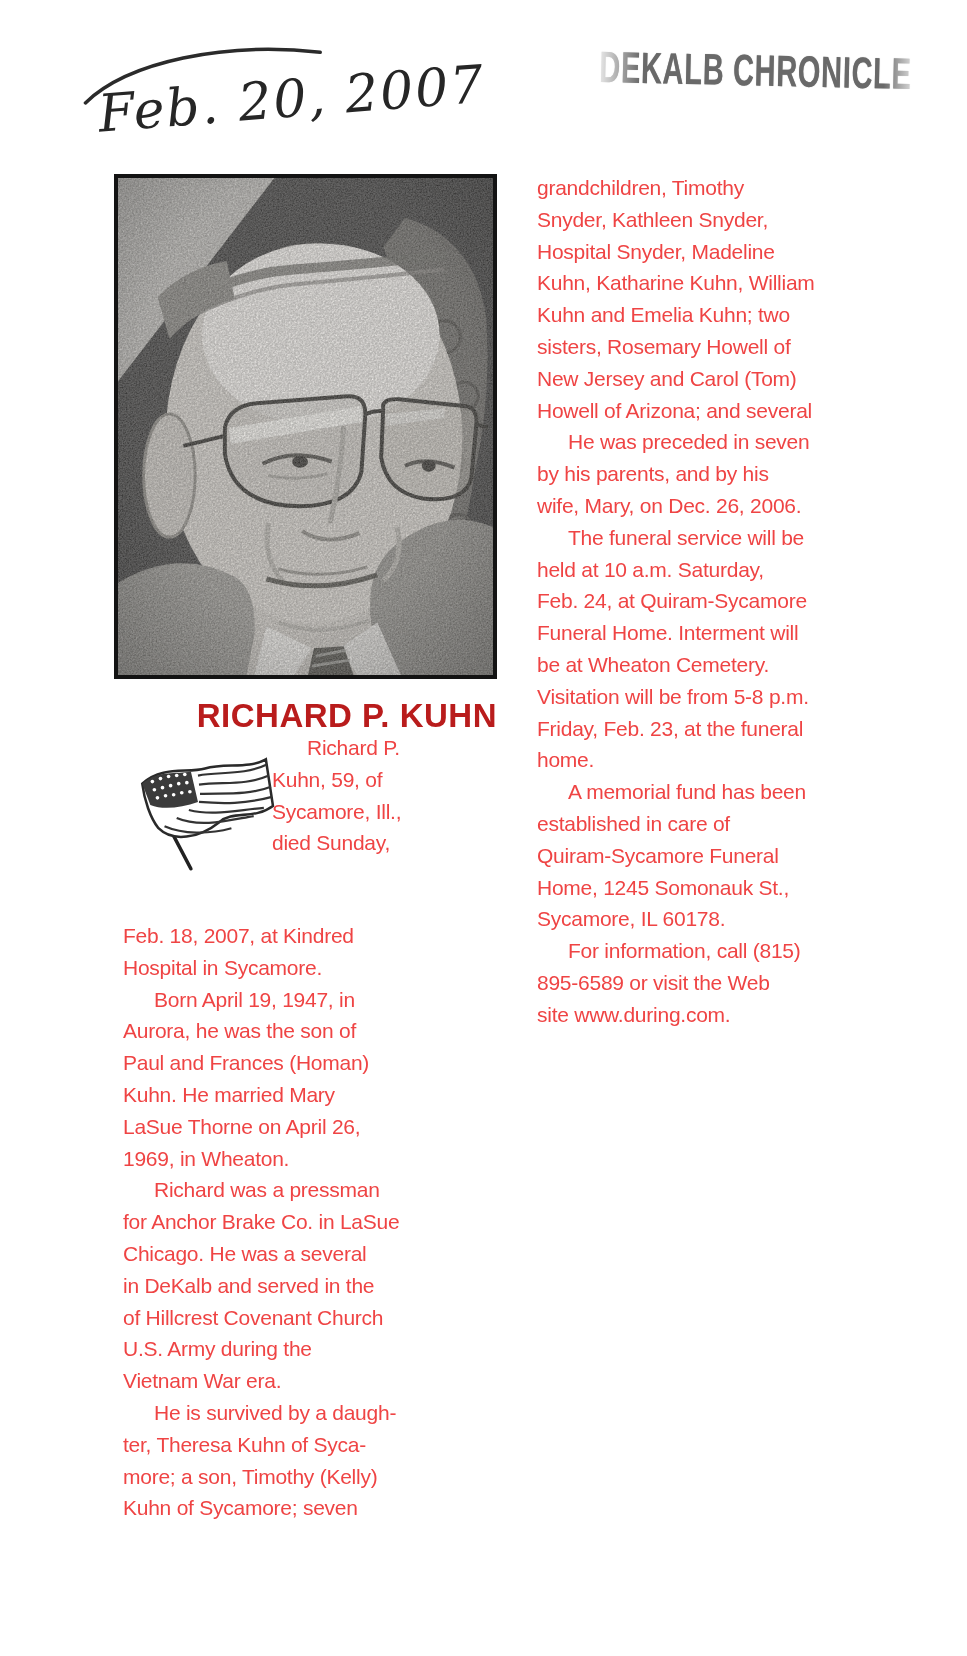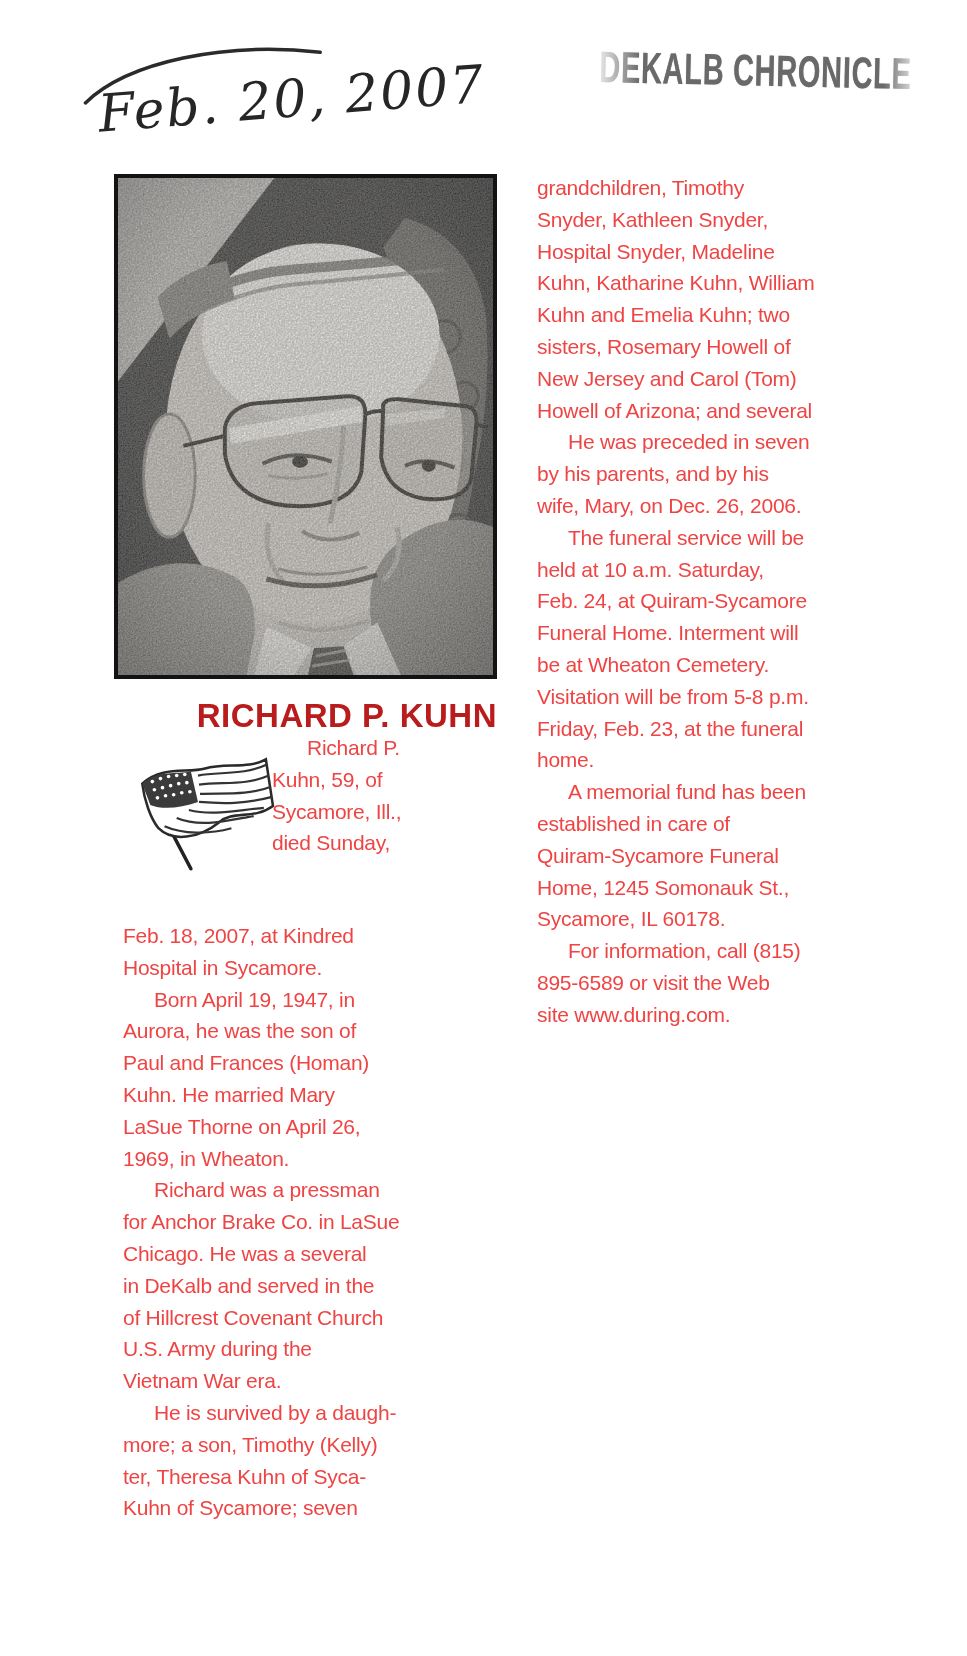--- a/index.html
+++ b/index.html
@@ -204,22 +204,22 @@
       <div class="tline">LaSue Thorne on April 26,</div>
       <div class="tline">1969, in Wheaton.</div>
       <div class="tline ind">Richard was a pressman</div>
       <div class="tline">for Anchor Brake Co. in LaSue</div>
       <div class="tline">Chicago. He was a several</div>
       <div class="tline">in DeKalb and served in the</div>
       <div class="tline">of Hillcrest Covenant Church</div>
       <div class="tline">U.S. Army during the</div>
       <div class="tline">Vietnam War era.</div>
       <div class="tline ind">He is survived by a daugh-</div>
+      <div class="tline">ter, Theresa Kuhn of Syca-</div>
       <div class="tline">more; a son, Timothy (Kelly)</div>
-      <div class="tline">ter, Theresa Kuhn of Syca-</div>
       <div class="tline">Kuhn of Sycamore; seven</div>
     </div>
 
   <div class="right-col">
       <div class="tline">grandchildren, Timothy</div>
       <div class="tline">Snyder, Kathleen Snyder,</div>
       <div class="tline">Hospital Snyder, Madeline</div>
       <div class="tline">Kuhn, Katharine Kuhn, William</div>
       <div class="tline">Kuhn and Emelia Kuhn; two</div>
       <div class="tline">sisters, Rosemary Howell of</div>

